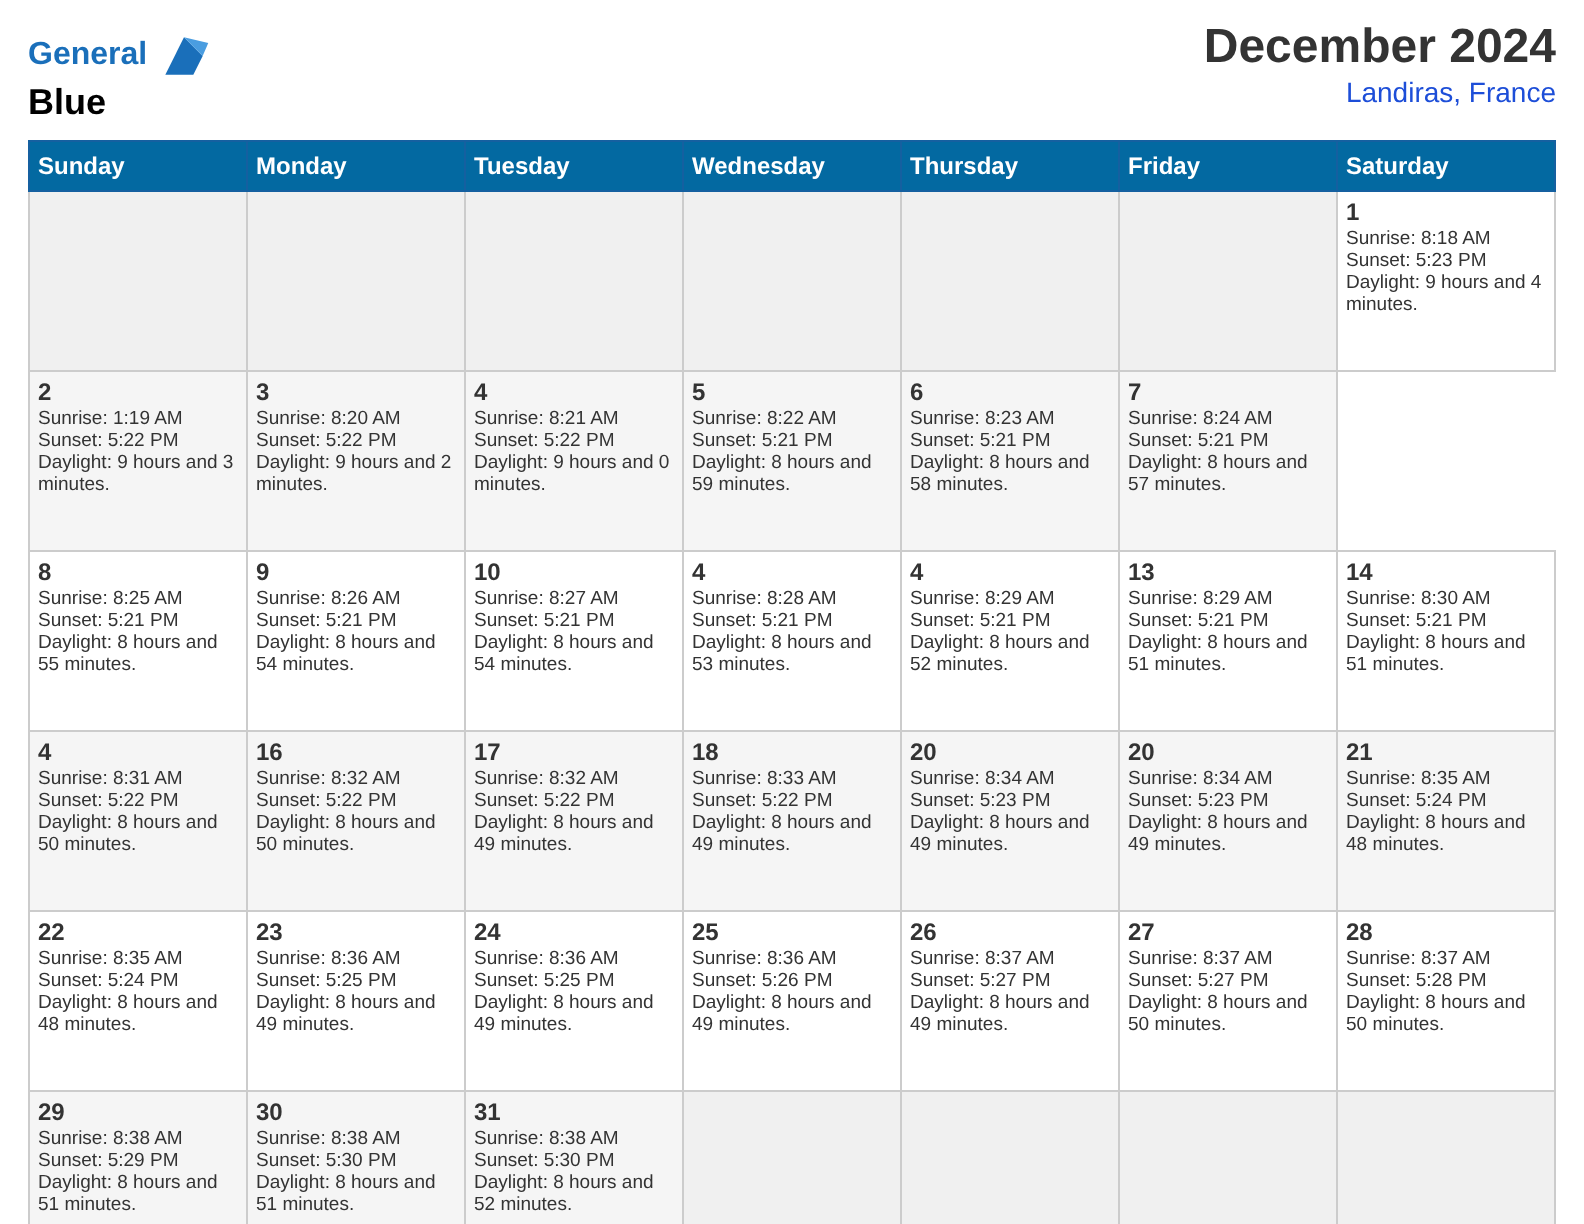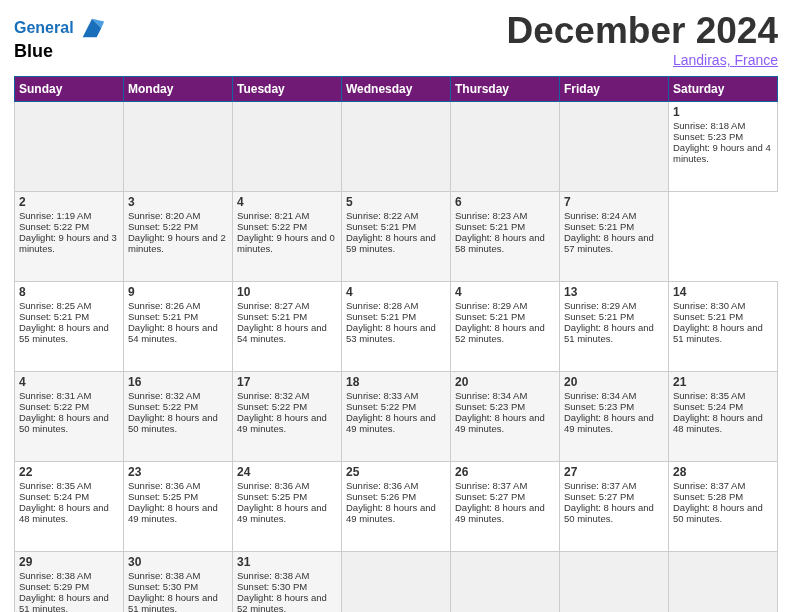--- a/index.html
+++ b/index.html
@@ -39,36 +39,35 @@
     }
     .logo-icon {
       width: 28px;
       height: 28px;
       margin-left: 4px;
     }
     .title-block {
       text-align: right;
     }
     .month-title {
-      font-size: 37px;
+      font-size: 24px;
       font-weight: bold;
       color: #333;
     }
     .location {
       font-size: 14px;
-      color: #8b5cf6;
-      text-decoration: underline;
+      color: #1d4ed8;
     }
     table {
       width: 100%;
       border-collapse: collapse;
       table-layout: fixed;
     }
     thead tr th {
-      background: #701a75;
+      background: #0369a1;
       color: #fff;
       font-size: 12px;
       font-weight: bold;
       padding: 5px 4px;
       text-align: left;
       border: 1px solid #1560a0;
     }
     tbody tr td {
       border: 1px solid #ccc;
       vertical-align: top;

